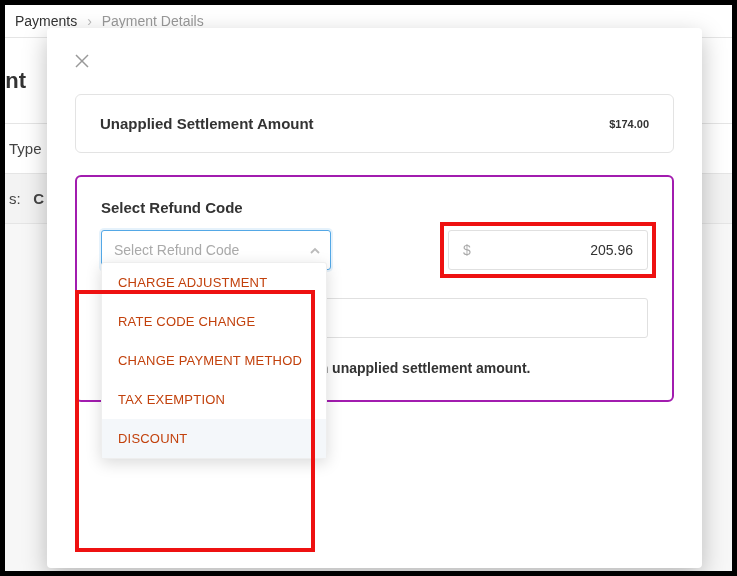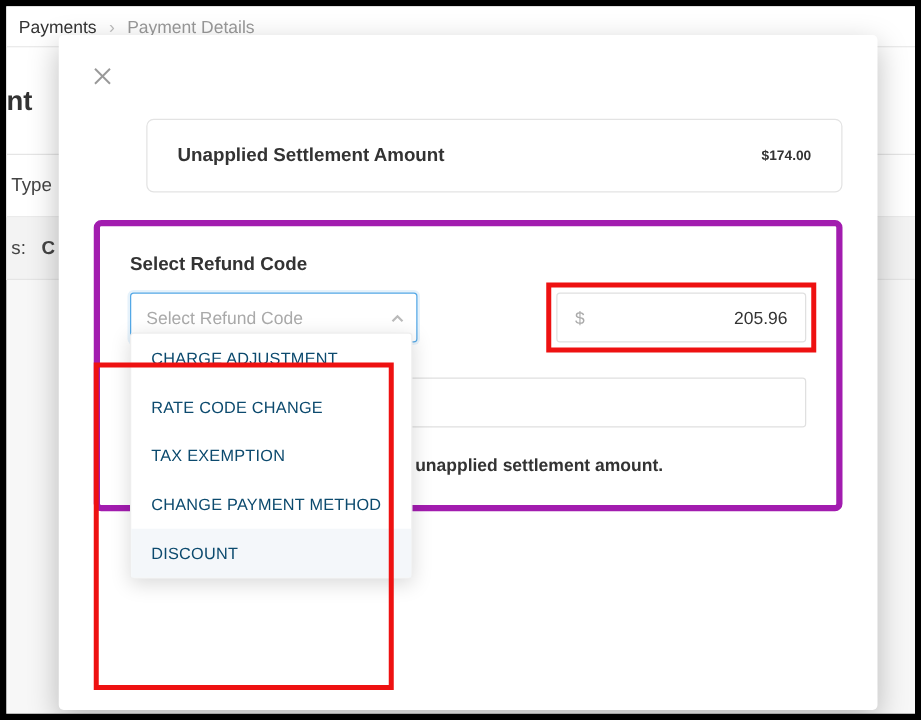--- a/index.html
+++ b/index.html
@@ -16,26 +16,26 @@
   .bg .row2 { height: 50px; background: #f3f3f3; border-bottom: 1px solid #e5e5e5; padding: 16px 4px; font-size: 15px; color: #444; }
   .bg .c { font-weight: 700; }
 
   
   .modal { position: absolute; left: 42px; top: 23px; width: 655px; height: 540px; background: #fff; box-shadow: 0 8px 24px rgba(0,0,0,0.25); border-radius: 4px; padding: 0; }
   .modal-header { padding: 26px 28px 22px 28px; display: flex; justify-content: space-between; align-items: center; }
   .modal-header h2 { font-size: 21px; font-weight: 600; color: #333; }
   .close-x svg { width: 14px; height: 14px; stroke: #999; stroke-width: 1.5; }
   .modal-body { padding: 0 28px 18px 28px; }
 
-  .card { border: 1px solid #e3e3e3; border-radius: 6px; padding: 20px 24px; margin-bottom: 22px; margin-left: 42px; }
+  .card { border: 1px solid #e3e3e3; border-radius: 6px; padding: 20px 24px; margin-bottom: 22px; }
   .card.row { display: flex; justify-content: space-between; align-items: center; }
   .card.row .lbl { font-weight: 700; font-size: 15px; color: #333; }
   .card.row .amt { font-weight: 700; font-size: 11px; color: #333; }
 
-  .form-card { border: 5px solid #a21caf; border-radius: 6px; padding: 22px 24px 24px 24px; position: relative; }
+  .form-card { border: 2px solid #a21caf; border-radius: 6px; padding: 22px 24px 24px 24px; position: relative; }
   .section-label { font-weight: 700; font-size: 15px; color: #333; margin-bottom: 14px; }
   .fields-row { display: flex; justify-content: space-between; gap: 24px; align-items: flex-start; }
 
   .select-wrap { position: relative; width: 230px; }
   .select-input { width: 100%; height: 40px; border: 1px solid #54a8e6; border-radius: 3px; padding: 0 30px 0 12px; font-size: 14px; color: #aaa; background: #fff; display: flex; align-items: center; cursor: pointer; box-shadow: 0 0 0 2px rgba(84,168,230,0.15); }
   .select-input .caret { position: absolute; right: 10px; top: 14px; }
   .select-input .caret svg { width: 12px; height: 12px; stroke: #bbb; stroke-width: 1.8; fill: none; }
 
   .amount-wrap { position: relative; width: 200px; }
   .amount-box { width: 100%; height: 40px; border: 1px solid #e0e0e0; border-radius: 3px; display: flex; align-items: center; padding: 0 14px; font-size: 14px; color: #333; }
@@ -47,21 +47,21 @@
 
   .helper { text-align: center; margin-top: 22px; font-size: 14px; font-weight: 700; color: #333; }
 
   .modal-footer { display: flex; justify-content: flex-end; gap: 14px; padding: 20px 28px 0 28px; }
   .btn { height: 40px; padding: 0 20px; border-radius: 3px; font-size: 14px; display: inline-flex; align-items: center; cursor: pointer; }
   .btn-secondary { background: #fff; border: 1px solid #ddd; color: #555; }
   .btn-primary { background: #8ac4f2; border: 1px solid #8ac4f2; color: #fff; }
 
   
   .dropdown { position: absolute; left: 24px; top: 85px; width: 226px; background: #fff; box-shadow: 0 4px 16px rgba(0,0,0,0.15); border: 1px solid #eee; border-radius: 3px; z-index: 20; }
-  .dropdown .opt { padding: 12px 16px; font-size: 13px; letter-spacing: 0.2px; color: #0c4a6e; cursor: pointer; }
+  .dropdown .opt { padding: 12px 16px; font-size: 13px; letter-spacing: 0.2px; color: #c2410c; cursor: pointer; }
   .dropdown .opt:hover, .dropdown .opt.hover { background: #f4f7fa; }
 
   .annot-red-dd { position: absolute; left: 70px; top: 285px; width: 240px; height: 262px; border: 4px solid #e11; pointer-events: none; z-index: 30; }
 </style>
 </head>
 <body>
 
 <div class="frame">
   <div class="bg">
     <div class="breadcrumb">
@@ -122,22 +122,22 @@
           </div>
         </div>
 
         <div class="stub-input"></div>
 
         <div class="helper">t be greater than unapplied settlement amount.</div>
 
         <div class="dropdown">
           <div class="opt">CHARGE ADJUSTMENT</div>
           <div class="opt">RATE CODE CHANGE</div>
+          <div class="opt">CHANGE PAYMENT METHOD</div>
           <div class="opt">TAX EXEMPTION</div>
-          <div class="opt">CHANGE PAYMENT METHOD</div>
           <div class="opt hover">DISCOUNT</div>
         </div>
       </div>
     </div>
 
   </div>
 
   <div class="annot-red-dd"></div>
 </div>
 

